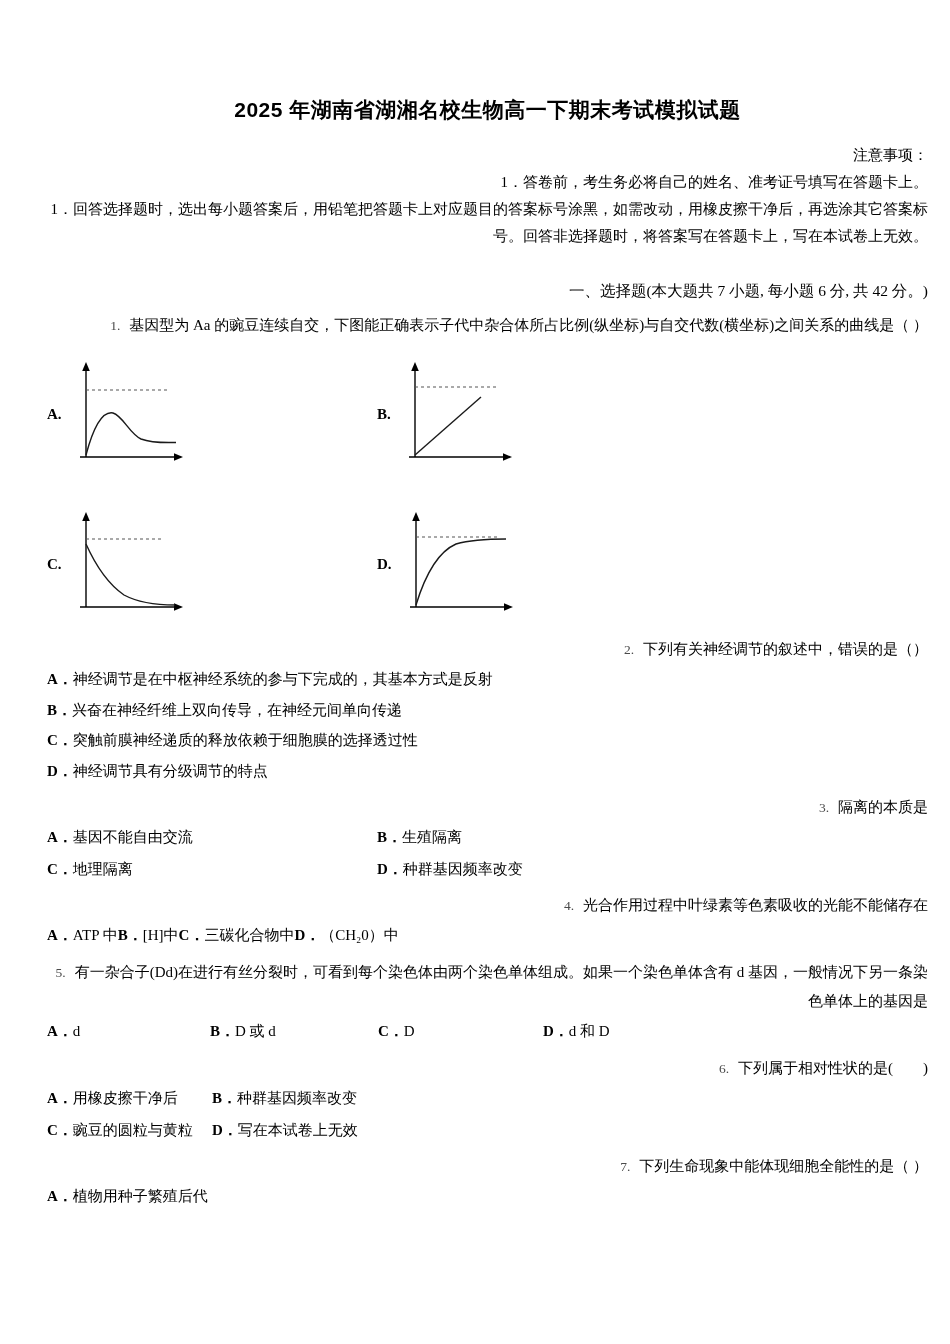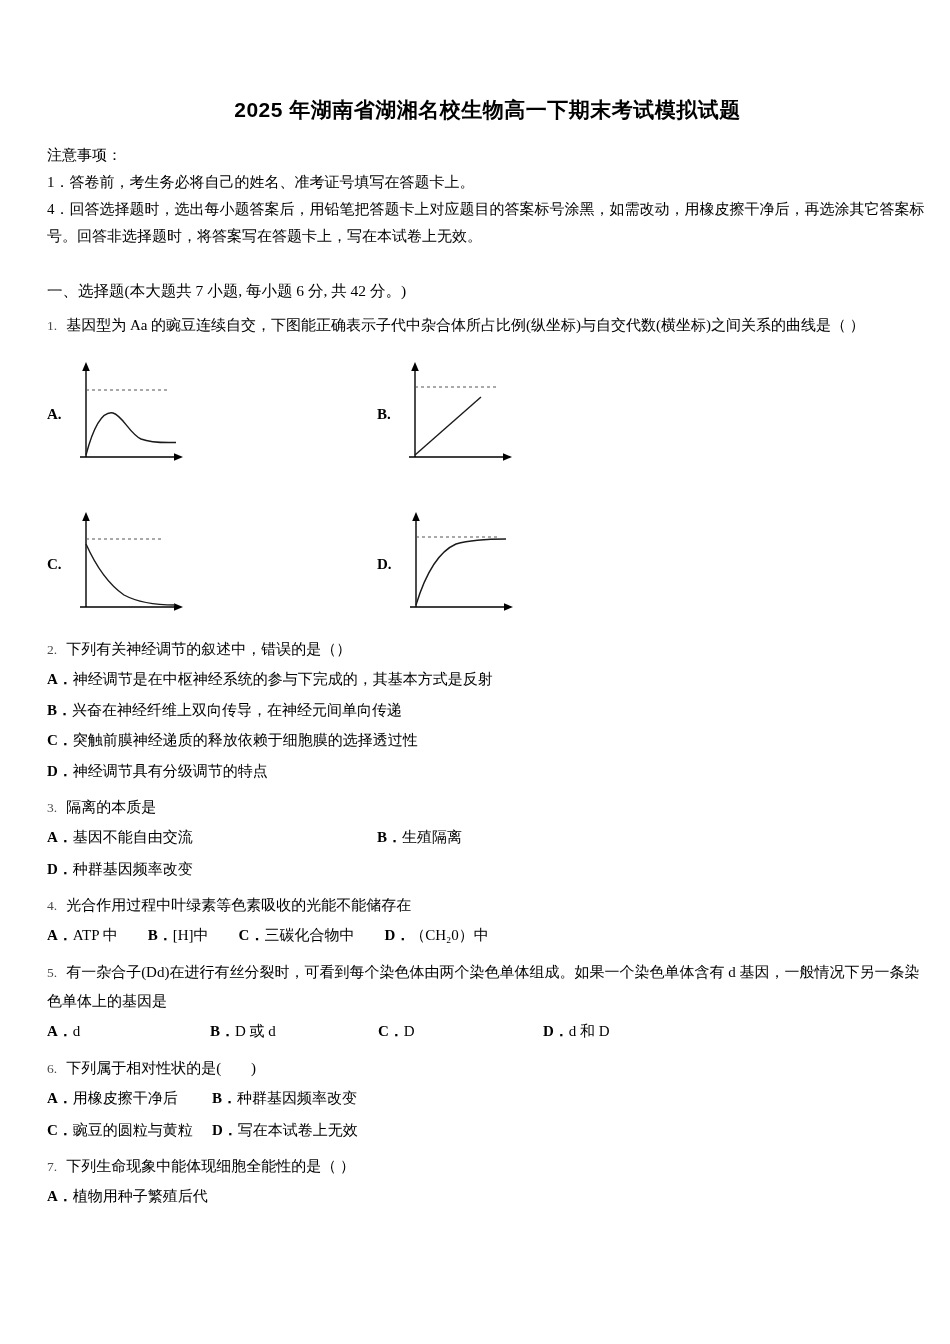--- a/index.html
+++ b/index.html
@@ -17,21 +17,21 @@
   }
   .exam-title {
     font-family: "Liberation Sans", "DejaVu Sans", sans-serif;
     font-size: 21px;
     font-weight: bold;
     text-align: center;
     margin: 0 0 18px 0;
     letter-spacing: 0.5px;
   }
   .body-text { font-size: 15px; line-height: 1.9; }
-  p { margin: 0; }
+  p { margin: 0; text-align: right; }
   .notice-heading { font-size: 15px; line-height: 1.8; }
   .notice-item { font-size: 15px; line-height: 1.8; }
   .section-heading { margin-top: 26px; font-size: 15.5px; line-height: 1.9; }
   .question { margin-top: 6px; }
   .q-number {
     color: #4a4a4a;
     font-size: 13.5px;
     margin-right: 9px;
   }
   .q-text { font-size: 15px; line-height: 1.95; }
@@ -51,21 +51,21 @@
     grid-template-columns: 163px 168px 165px auto;
     font-size: 15px;
     line-height: 2.1;
   }
   .opt-grid-ab {
     display: grid;
     grid-template-columns: 165px auto;
     font-size: 15px;
     line-height: 2.1;
   }
-  .opt-inline { display: flex; gap: 30px; font-size: 15px; line-height: 2.1; flex-wrap: wrap; }
+  .opt-inline { display: flex; font-size: 15px; line-height: 2.1; flex-wrap: wrap; }
 
   
   .graphs-grid {
     display: grid;
     grid-template-columns: 330px 330px;
     row-gap: 42px;
     margin: 20px 0 16px 0;
   }
   .graph-cell { display: flex; align-items: center; gap: 10px; }
   .graph-option-label { font-weight: bold; font-size: 15px; }
@@ -78,21 +78,21 @@
 </head>
 <body>
 
 <div class="page">
 
   <h1 class="exam-title">2025 年湖南省湖湘名校生物高一下期末考试模拟试题</h1>
 
   <div class="body-text">
     <p class="notice-heading">注意事项：</p>
     <p class="notice-item">1．答卷前，考生务必将自己的姓名、准考证号填写在答题卡上。</p>
-    <p class="notice-item">4．回答选择题时，选出每小题答案后，用铅笔把答题卡上对应题目的答案标号涂黑，如需改动，用橡皮擦干净后，再选涂其它答案标号。回答非选择题时，将答案写在答题卡上，写在本试卷上无效。</p>
+    <p class="notice-item">1．回答选择题时，选出每小题答案后，用铅笔把答题卡上对应题目的答案标号涂黑，如需改动，用橡皮擦干净后，再选涂其它答案标号。回答非选择题时，将答案写在答题卡上，写在本试卷上无效。</p>
   </div>
 
   <p class="section-heading">一、选择题(本大题共 7 小题, 每小题 6 分, 共 42 分。)</p>
 
   <div class="question">
     <p class="q-text"><span class="q-number">1.</span><span>基因型为 Aa 的豌豆连续自交，下图能正确表示子代中杂合体所占比例(纵坐标)与自交代数(横坐标)之间关系的曲线是（  ）</span></p>
 
     <div class="graphs-grid">
 
       <div class="graph-cell">
@@ -154,20 +154,21 @@
       <span class="opt-line"><span class="opt-label">C．</span><span>突触前膜神经递质的释放依赖于细胞膜的选择透过性</span></span>
       <span class="opt-line"><span class="opt-label">D．</span><span>神经调节具有分级调节的特点</span></span>
     </div>
   </div>
 
   <div class="question">
     <p class="q-text"><span class="q-number">3.</span><span>隔离的本质是</span></p>
     <div class="opt-grid-2">
       <span><span class="opt-label">A．</span><span>基因不能自由交流</span></span>
       <span><span class="opt-label">B．</span><span>生殖隔离</span></span>
+      <span><span class="opt-label">C．</span><span>地理隔离</span></span>
       <span><span class="opt-label">D．</span><span>种群基因频率改变</span></span>
     </div>
   </div>
 
   <div class="question">
     <p class="q-text"><span class="q-number">4.</span><span>光合作用过程中叶绿素等色素吸收的光能不能储存在</span></p>
     <div class="opt-inline">
       <span><span class="opt-label">A．</span><span>ATP 中</span></span>
       <span><span class="opt-label">B．</span><span>[H]中</span></span>
       <span><span class="opt-label">C．</span><span>三碳化合物中</span></span>

